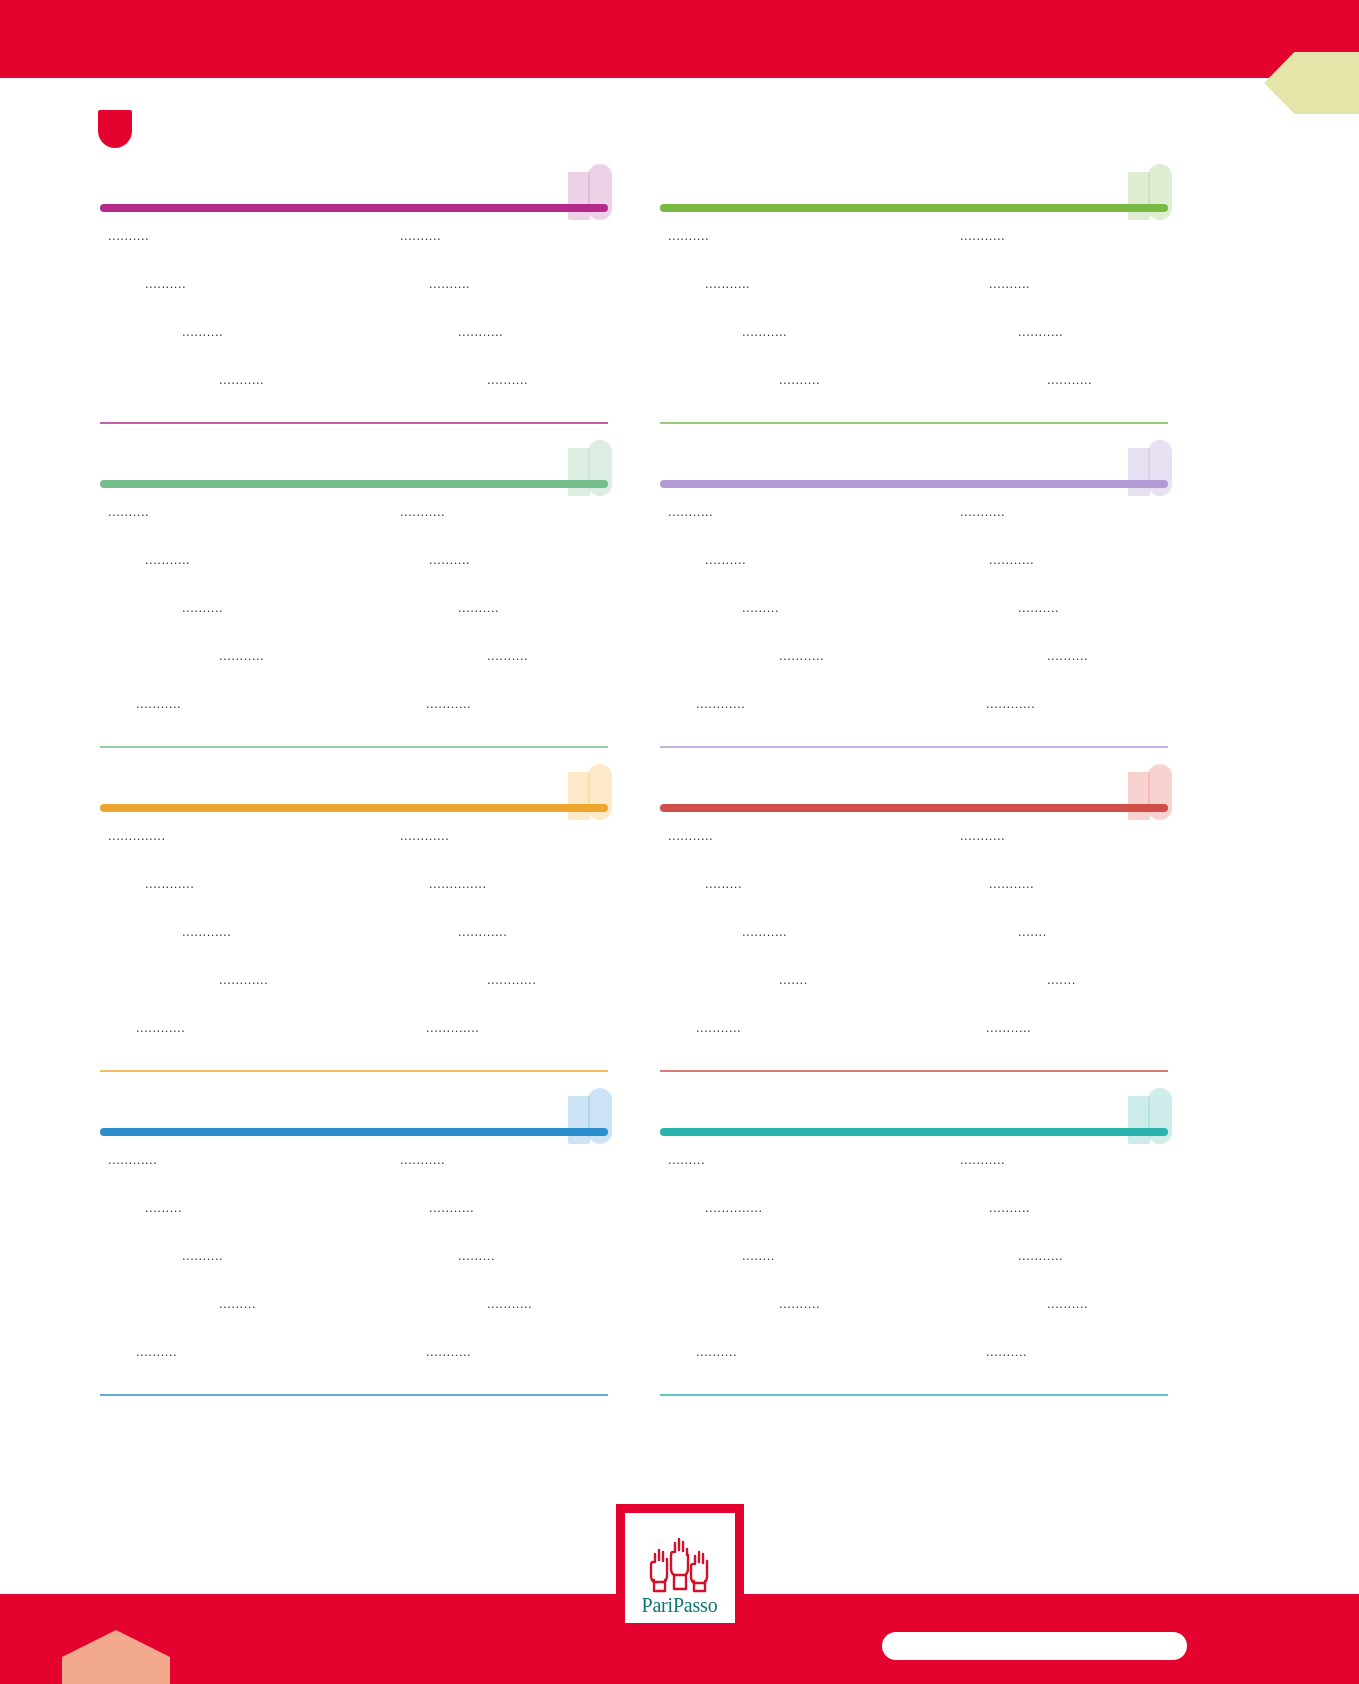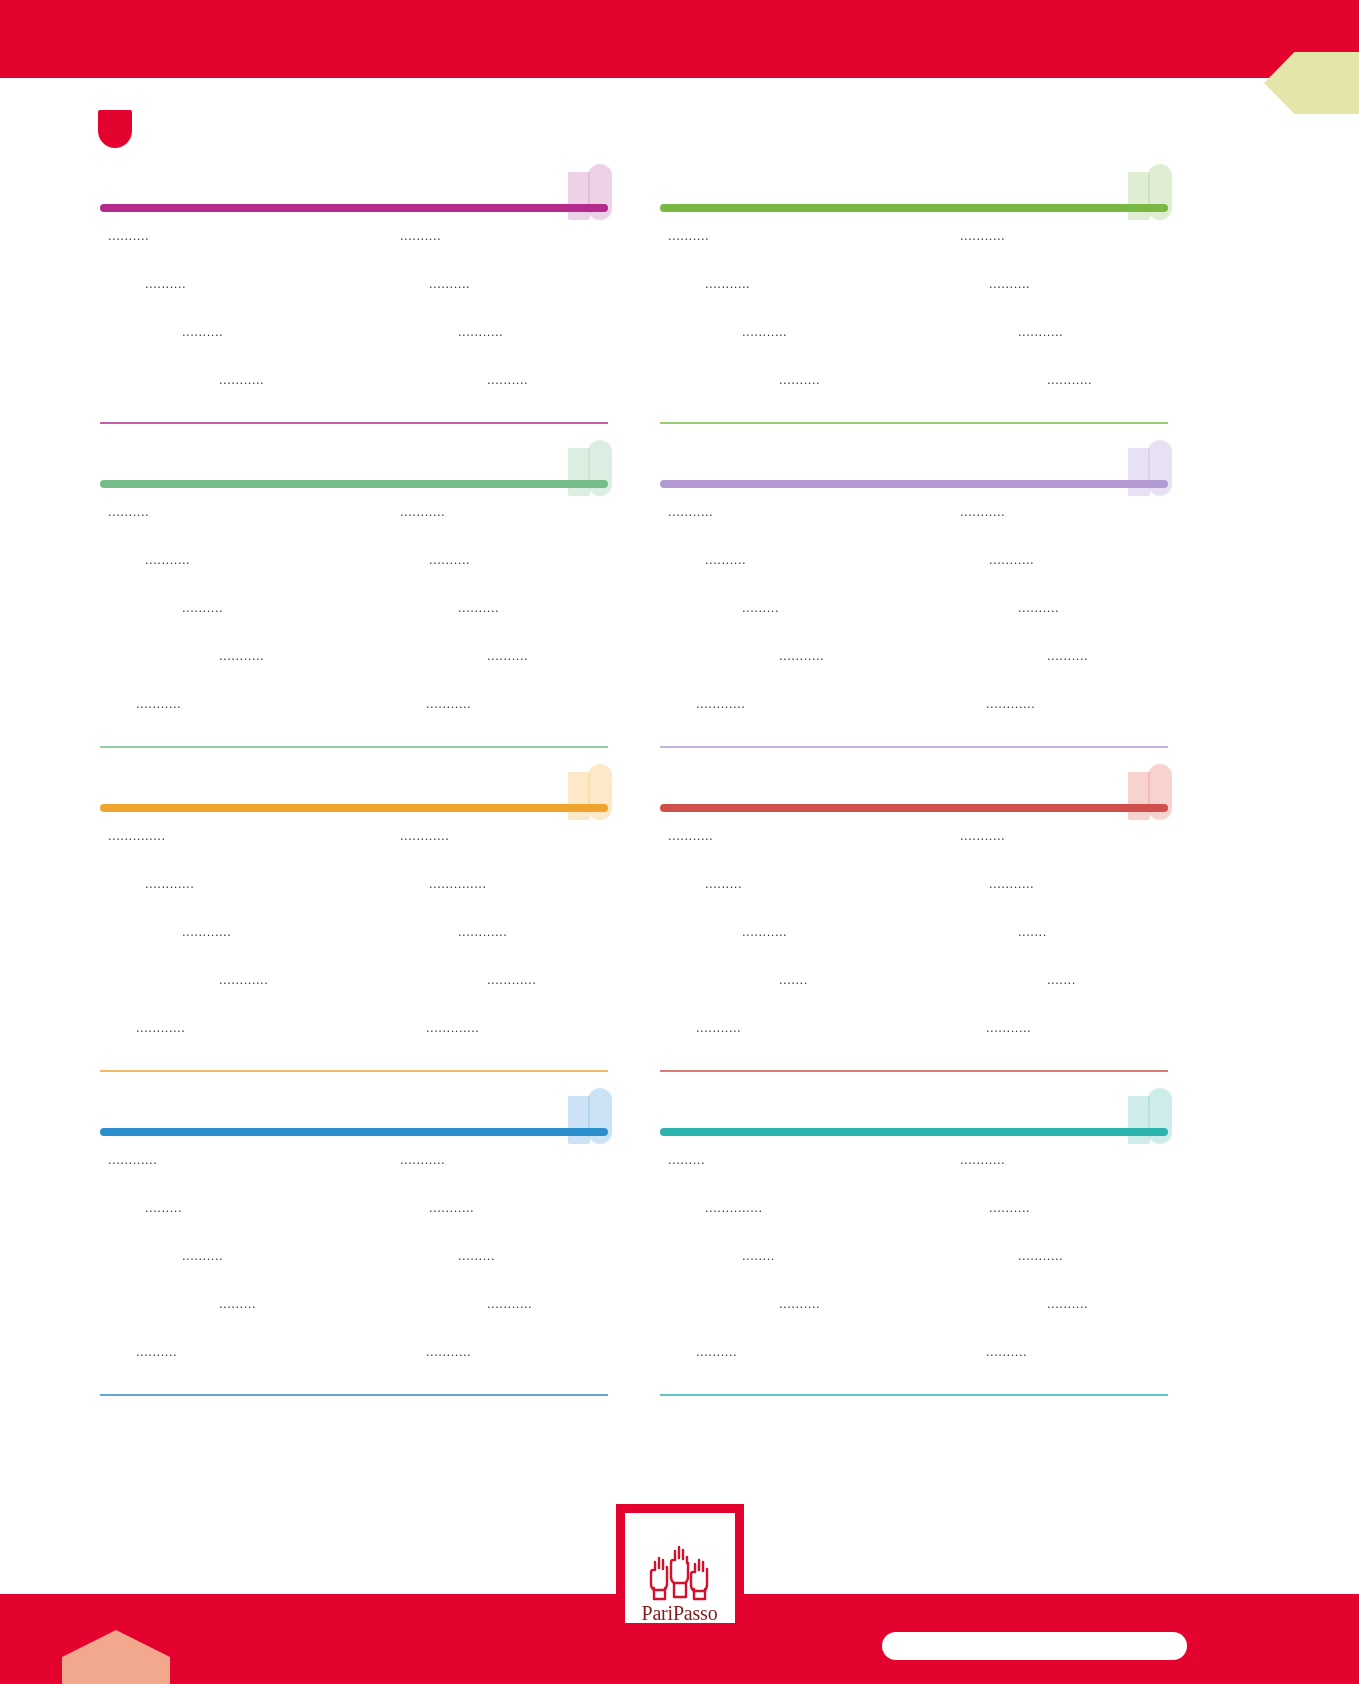--- a/index.html
+++ b/index.html
@@ -96,22 +96,22 @@
     position:absolute;left:50%;transform:translateX(-50%);
     bottom:52px;width:128px;height:128px;
     background:#ffffff;border:9px solid #e4032e;
     box-sizing:border-box;
     display:flex;flex-direction:column;
     align-items:center;justify-content:flex-end;
   }
   .logo-hands{width:74px;height:58px;margin-bottom:2px;}
   .logo-word{
     font-family:"Liberation Serif", serif;
-    font-size:20px;color:#7f1d1d;line-height:1;
-    letter-spacing:-.2px;
+    font-size:20px;color:#0f766e;line-height:1;
+    margin-bottom:8px;letter-spacing:-.2px;
   }
 </style>
 </head>
 <body>
 
 <div class="header-band"></div>
 <div class="header-notch"></div>
 <div class="brand-shield"></div>
 
 <div class="grid">

